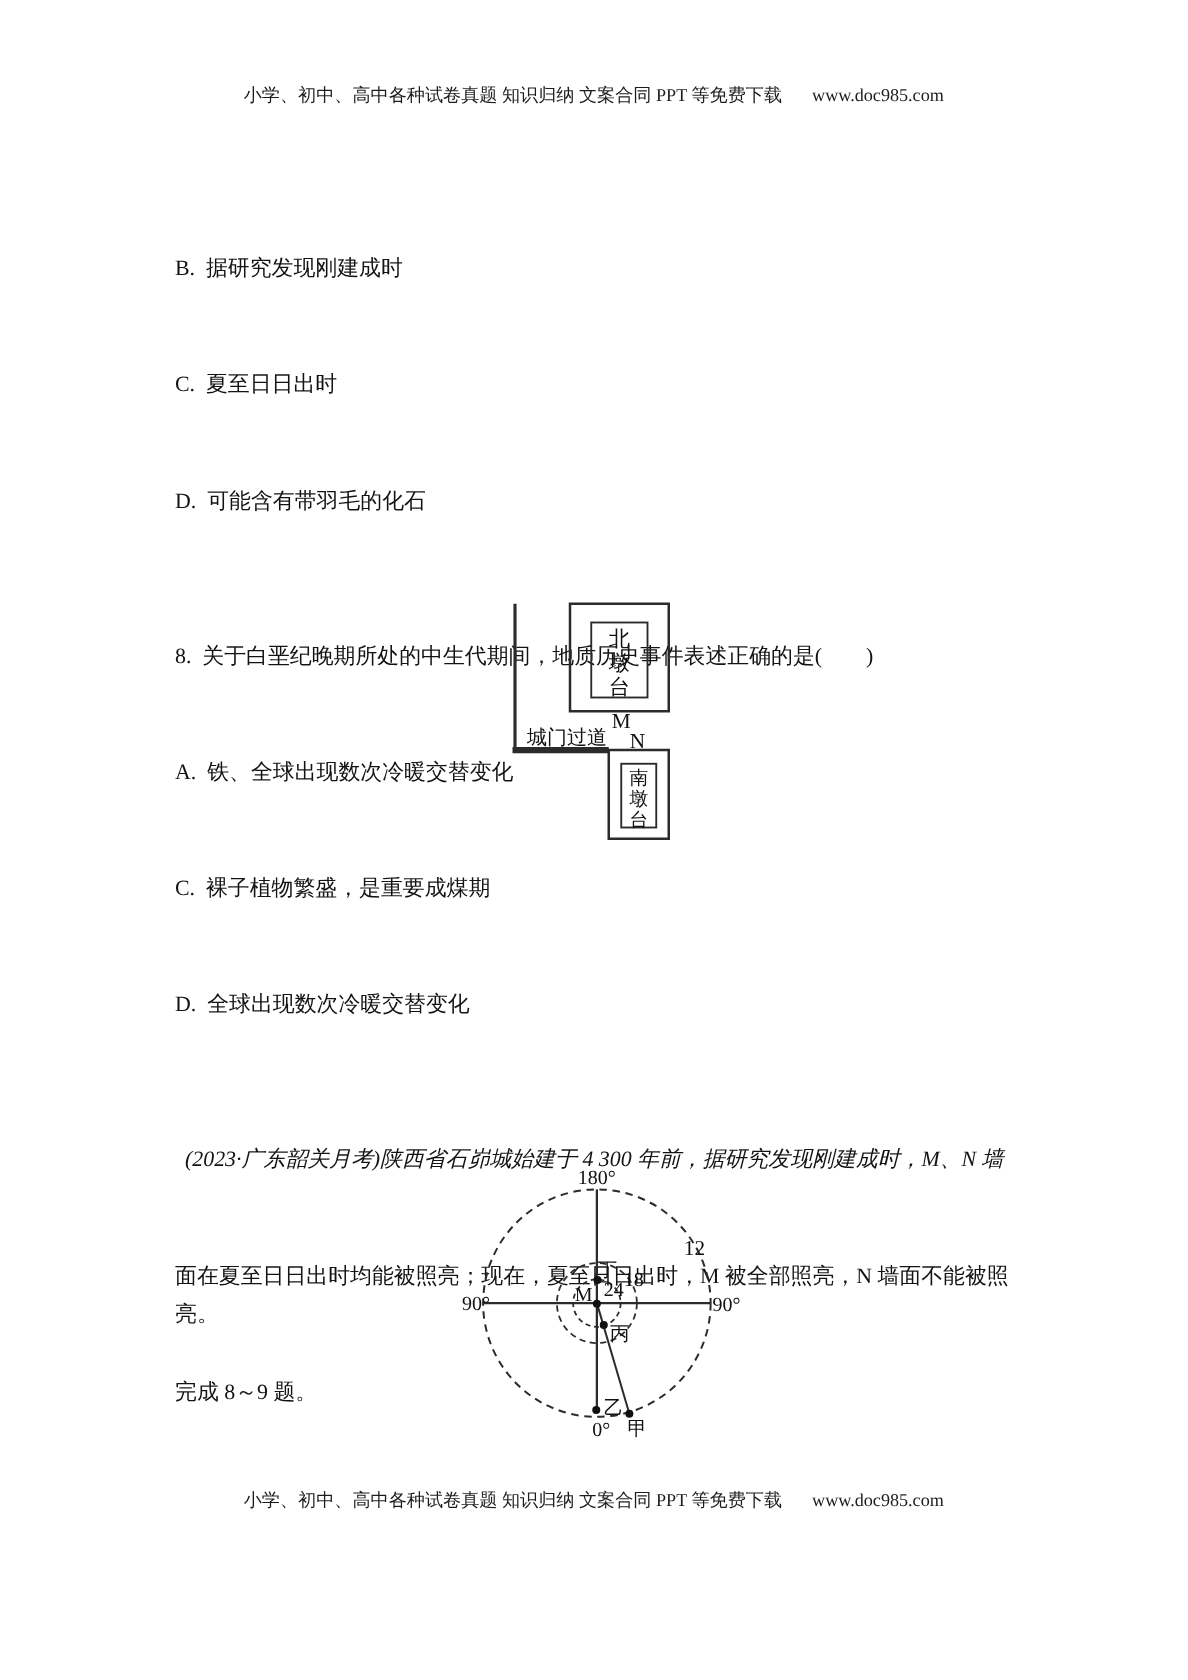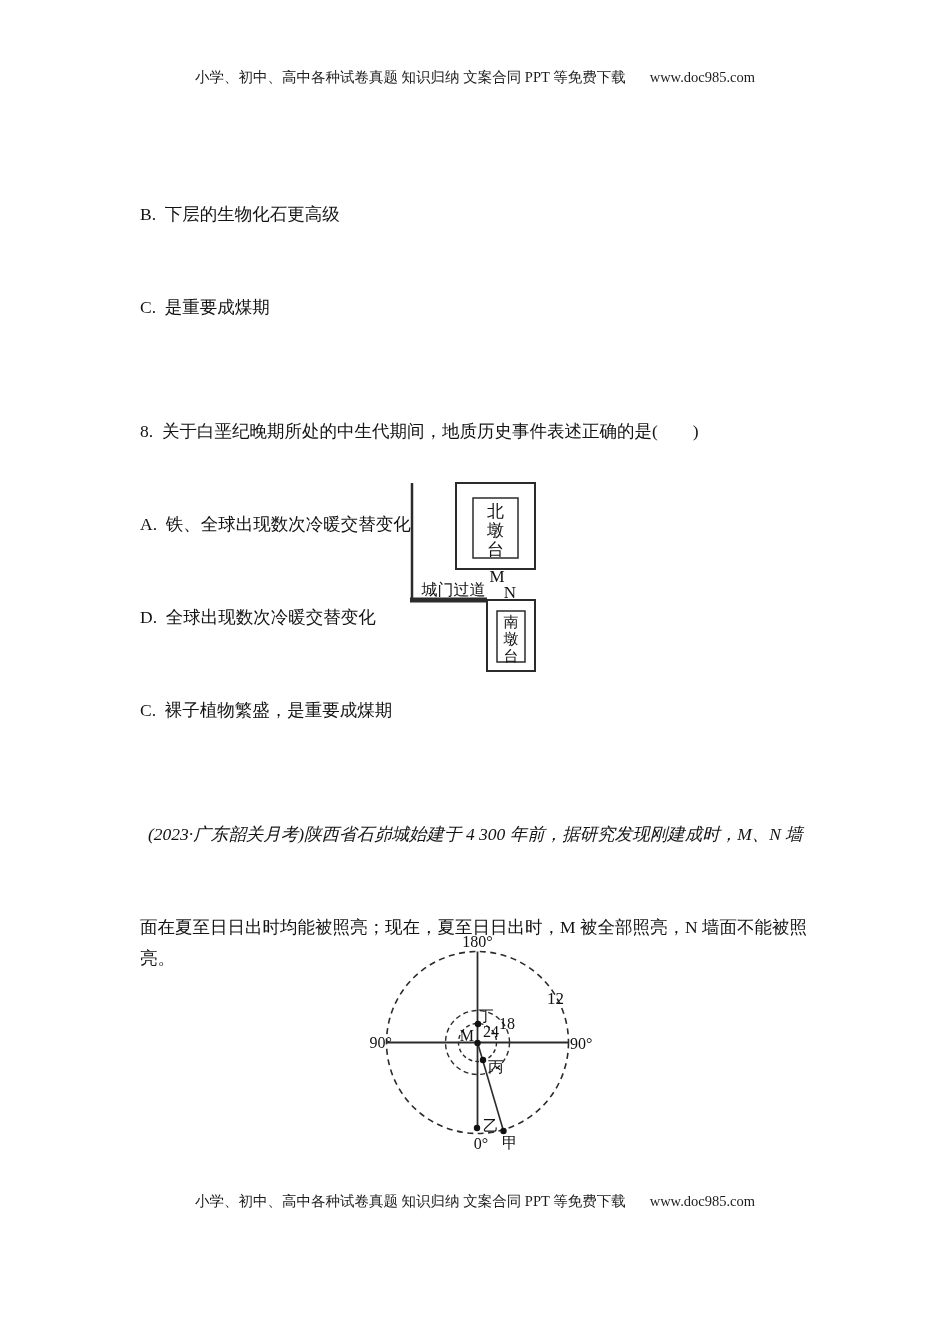--- a/index.html
+++ b/index.html
@@ -31,30 +31,32 @@
   #daylength-svg { left:330px; top:920px; }
 </style>
 </head>
 <body>
 
 <div class="page">
 
   <div class="pg-header"><span>小学、初中、高中各种试卷真题 知识归纳 文案合同 PPT 等免费下载</span><span class="site">www.doc985.com</span></div>
 
   <div class="content">
-    <div class="ln">B.  下层的生物化石更高级</div>
-    <div class="ln">C.  是重要成煤期</div>
+    <div class="ln">B.  据研究发现刚建成时</div>
+    <div class="ln">C.  夏至日日出时</div>
+    <div class="ln">D.  可能含有带羽毛的化石</div>
 
     <div class="ln">8.  关于白垩纪晚期所处的中生代期间，地质历史事件表述正确的是(　　)</div>
     <div class="ln">A.  铁、全球出现数次冷暖交替变化</div>
+    <div class="ln">C.  裸子植物繁盛，是重要成煤期</div>
     <div class="ln">D.  全球出现数次冷暖交替变化</div>
-    <div class="ln">C.  裸子植物繁盛，是重要成煤期</div>
 
     <div class="ln indent">(2023·广东韶关月考)陕西省石峁城始建于 4 300 年前，据研究发现刚建成时，M、N 墙</div>
     <div class="ln">面在夏至日日出时均能被照亮；现在，夏至日日出时，M 被全部照亮，N 墙面不能被照亮。</div>
+    <div class="ln">完成 8～9 题。</div>
 
     <div class="spacer-castle"></div>
 
     
     
     
 
     
     
 

